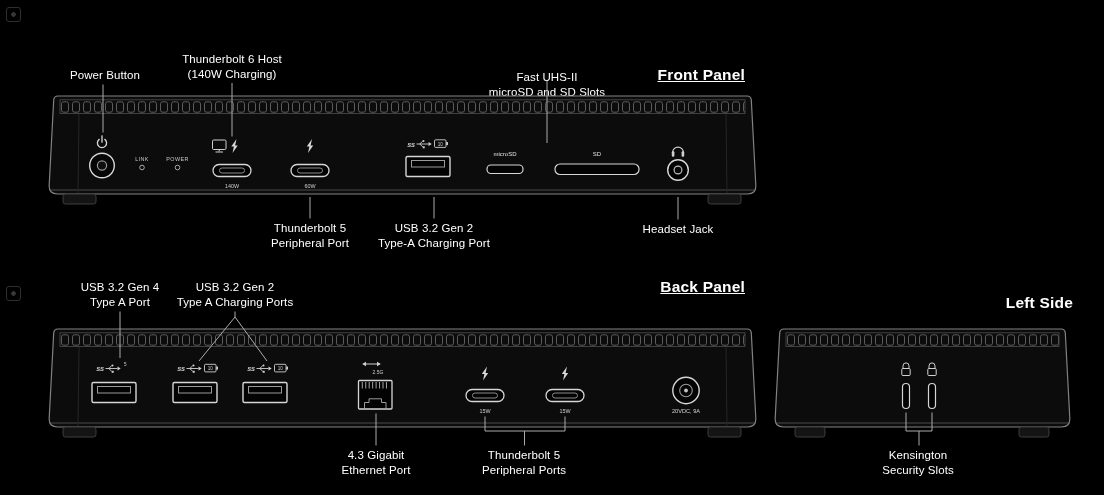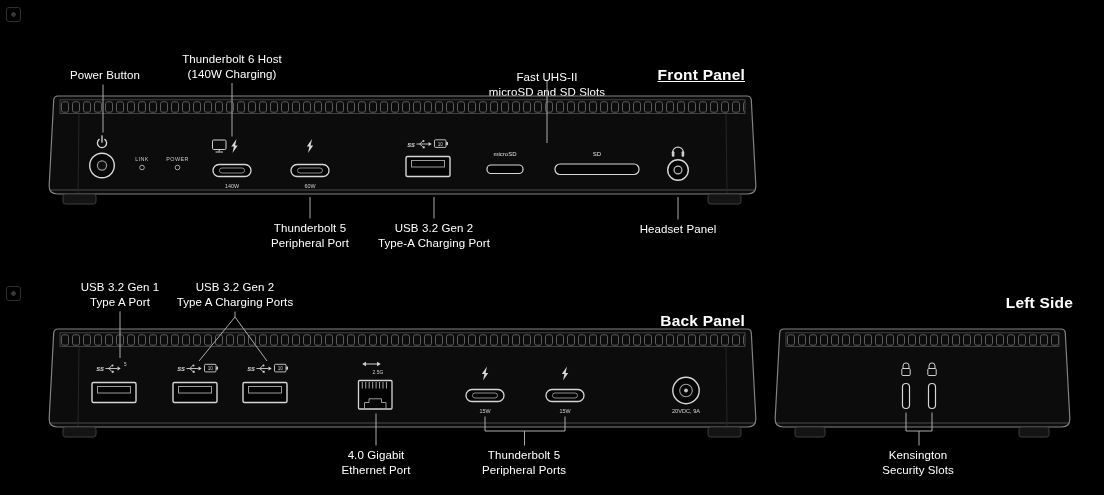--- a/index.html
+++ b/index.html
@@ -25,39 +25,39 @@
 </style>
 </head>
 <body>
 
 <div class="stage">
 
   <div class="corner-mark" style="left:6px; top:7px;"></div>
   <div class="corner-mark" style="left:6px; top:286px;"></div>
 
   <div class="panel-title" style="right:359px; top:66px;text-decoration:underline;">Front Panel</div>
-  <div class="panel-title" style="right:359px; top:312px;">Back Panel</div>
+  <div class="panel-title" style="right:359px; top:278px;text-decoration:underline;">Back Panel</div>
   <div class="panel-title" style="right:31px; top:294px;padding-left:27px;">Left Side</div>
 
   <div class="callout-label" style="left:105px; top:68px;">Power Button</div>
   <div class="callout-label" style="left:232px; top:52px;">Thunderbolt 6 Host
 (140W Charging)</div>
   <div class="callout-label" style="left:547px; top:50px;margin-top:20px;">Fast UHS-II
 microSD and SD Slots</div>
   <div class="callout-label" style="left:310px; top:221px;">Thunderbolt 5
 Peripheral Port</div>
   <div class="callout-label" style="left:434px; top:221px;">USB 3.2 Gen 2
 Type-A Charging Port</div>
-  <div class="callout-label" style="left:678px; top:222px;">Headset Panel</div>
-
-  <div class="callout-label" style="left:120px; top:280px;">USB 3.2 Gen 1
+  <div class="callout-label" style="left:678px; top:222px;">Headset Jack</div>
+
+  <div class="callout-label" style="left:120px; top:280px;">USB 3.2 Gen 4
 Type A Port</div>
   <div class="callout-label" style="left:235px; top:280px;">USB 3.2 Gen 2
 Type A Charging Ports</div>
-  <div class="callout-label" style="left:376px; top:448px;">4.0 Gigabit
+  <div class="callout-label" style="left:376px; top:448px;">4.3 Gigabit
 Ethernet Port</div>
   <div class="callout-label" style="left:524px; top:448px;">Thunderbolt 5
 Peripheral Ports</div>
   <div class="callout-label" style="left:918px; top:448px;text-align:center;">Kensington
 Security Slots</div>
 
   <svg id="diagram" width="1104" height="495" viewBox="0 0 1104 495">
     <defs>
       <pattern id="ventA" x="60" y="100" width="11" height="14" patternUnits="userSpaceOnUse">
         <rect x="1.5" y="1.8" width="7" height="10.4" rx="2" fill="none" stroke="#5c5c5c" stroke-width="1"></rect>

